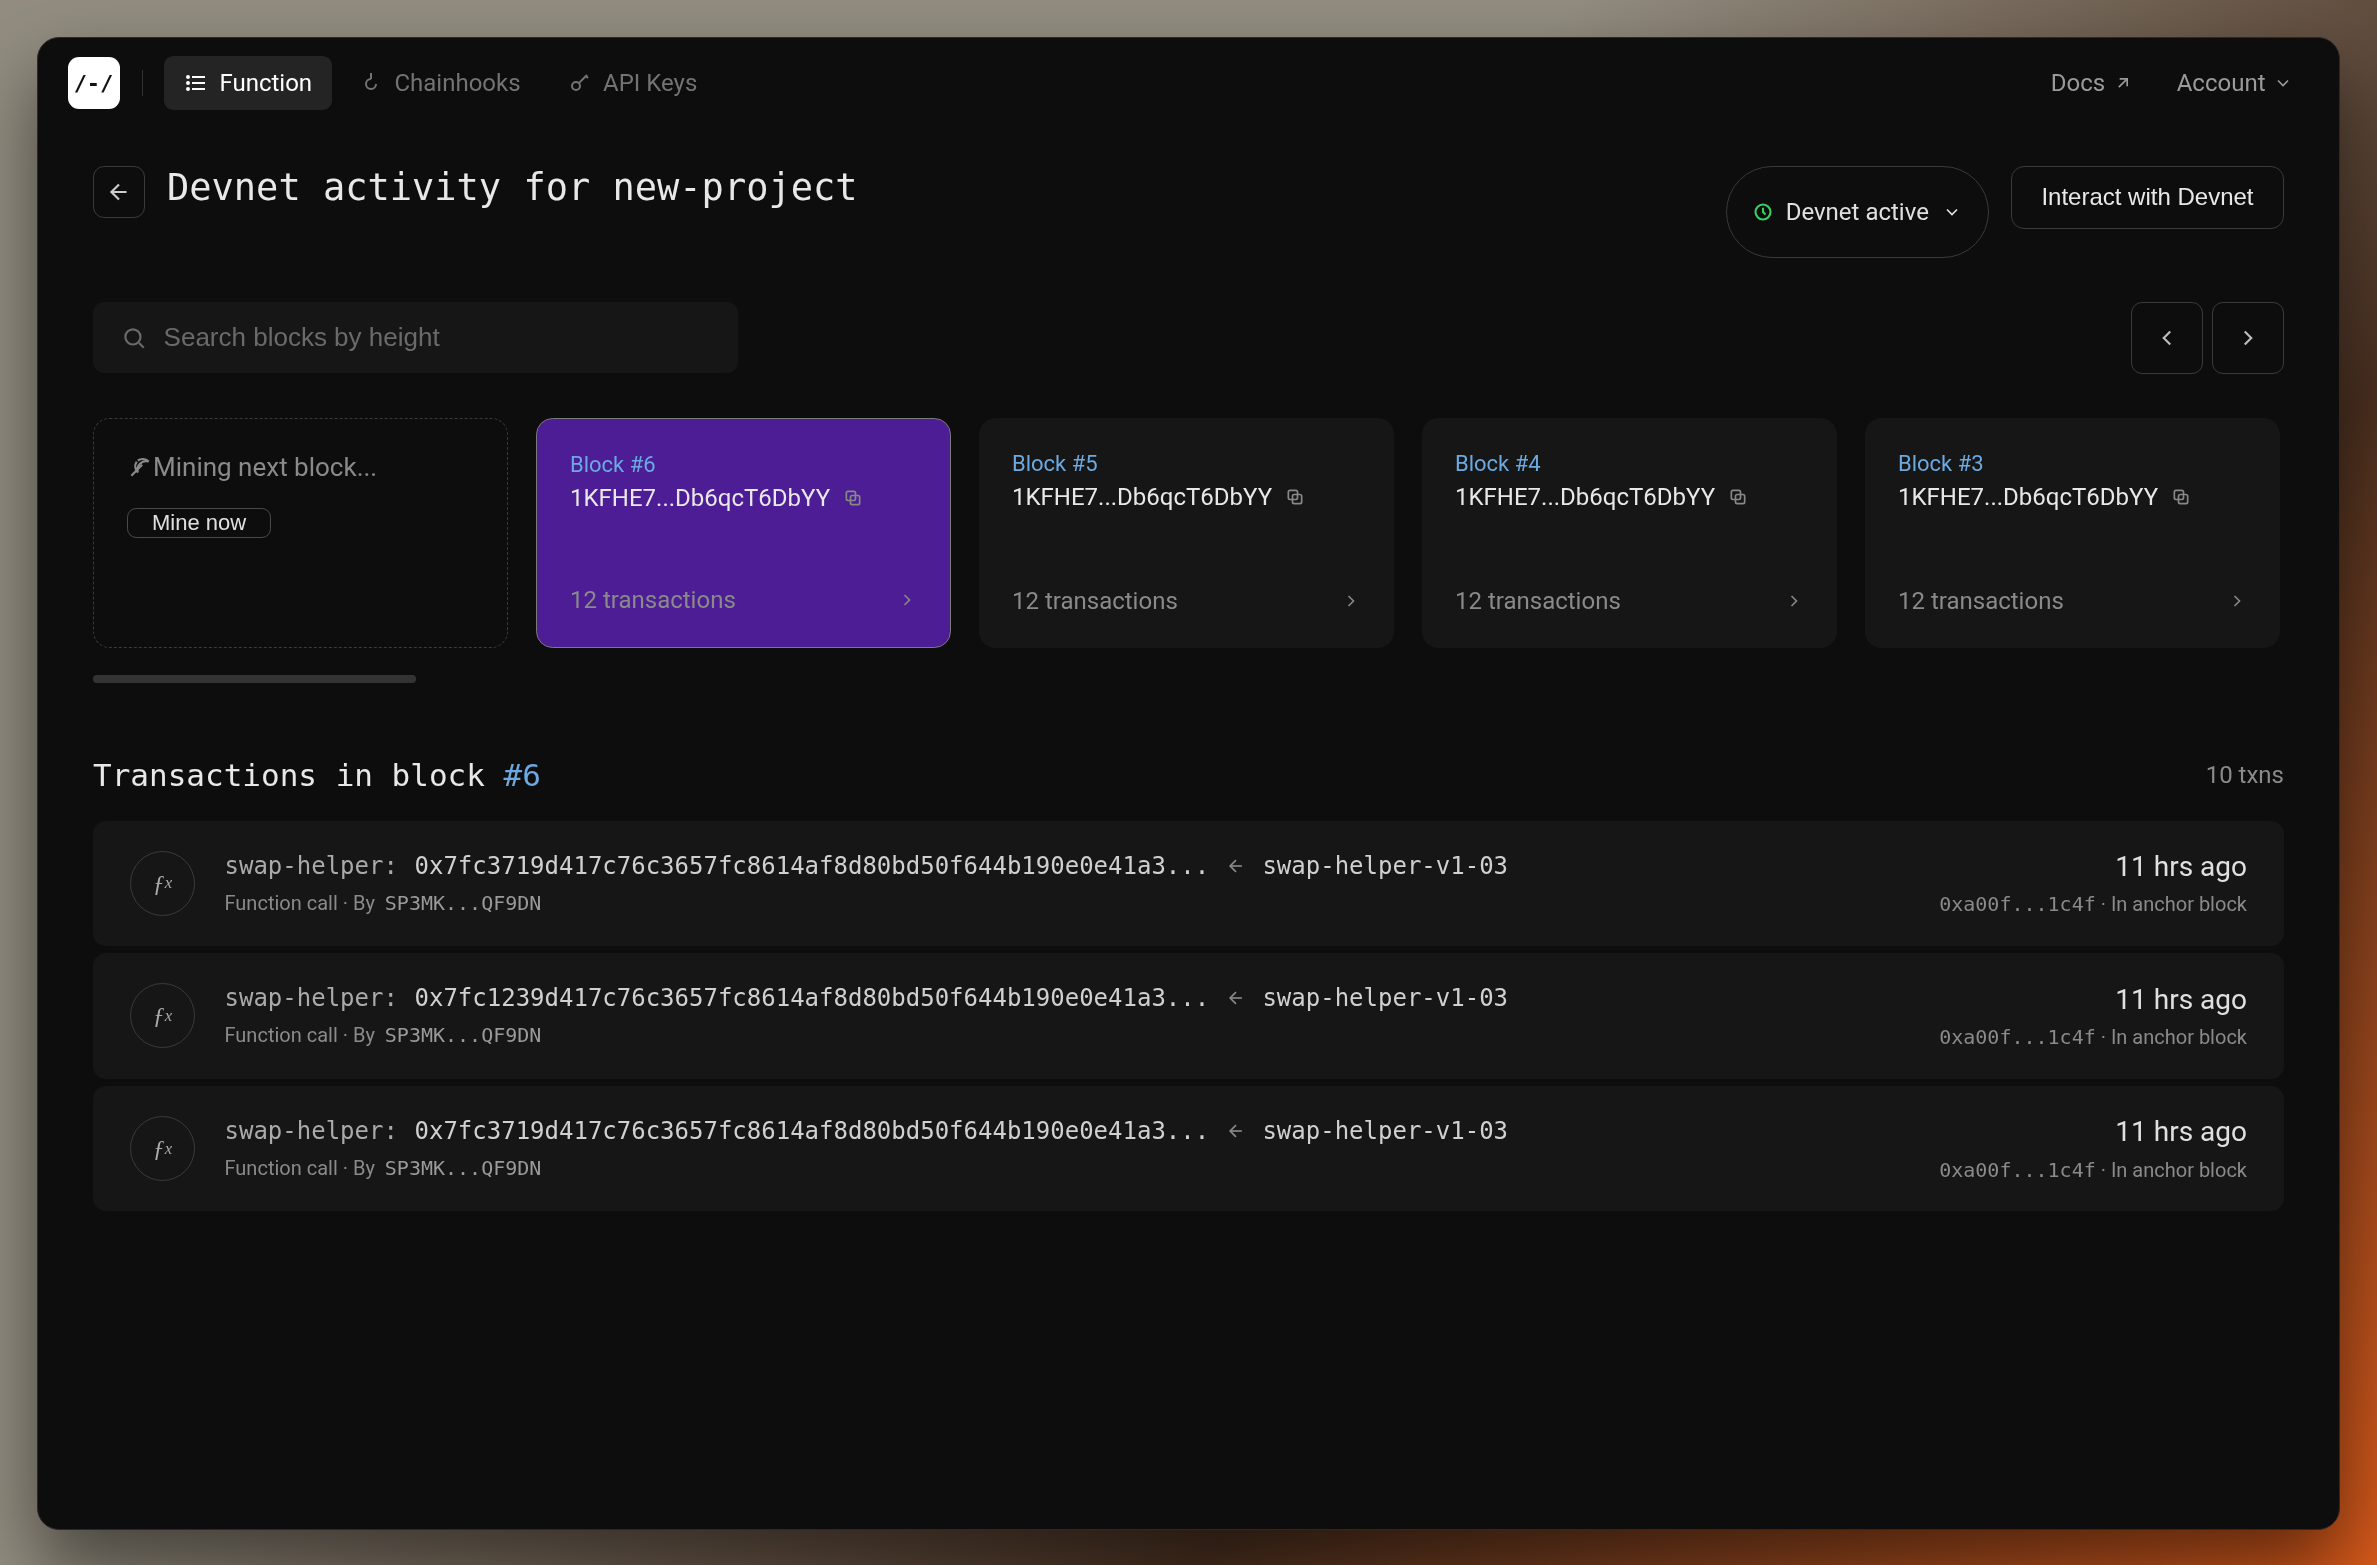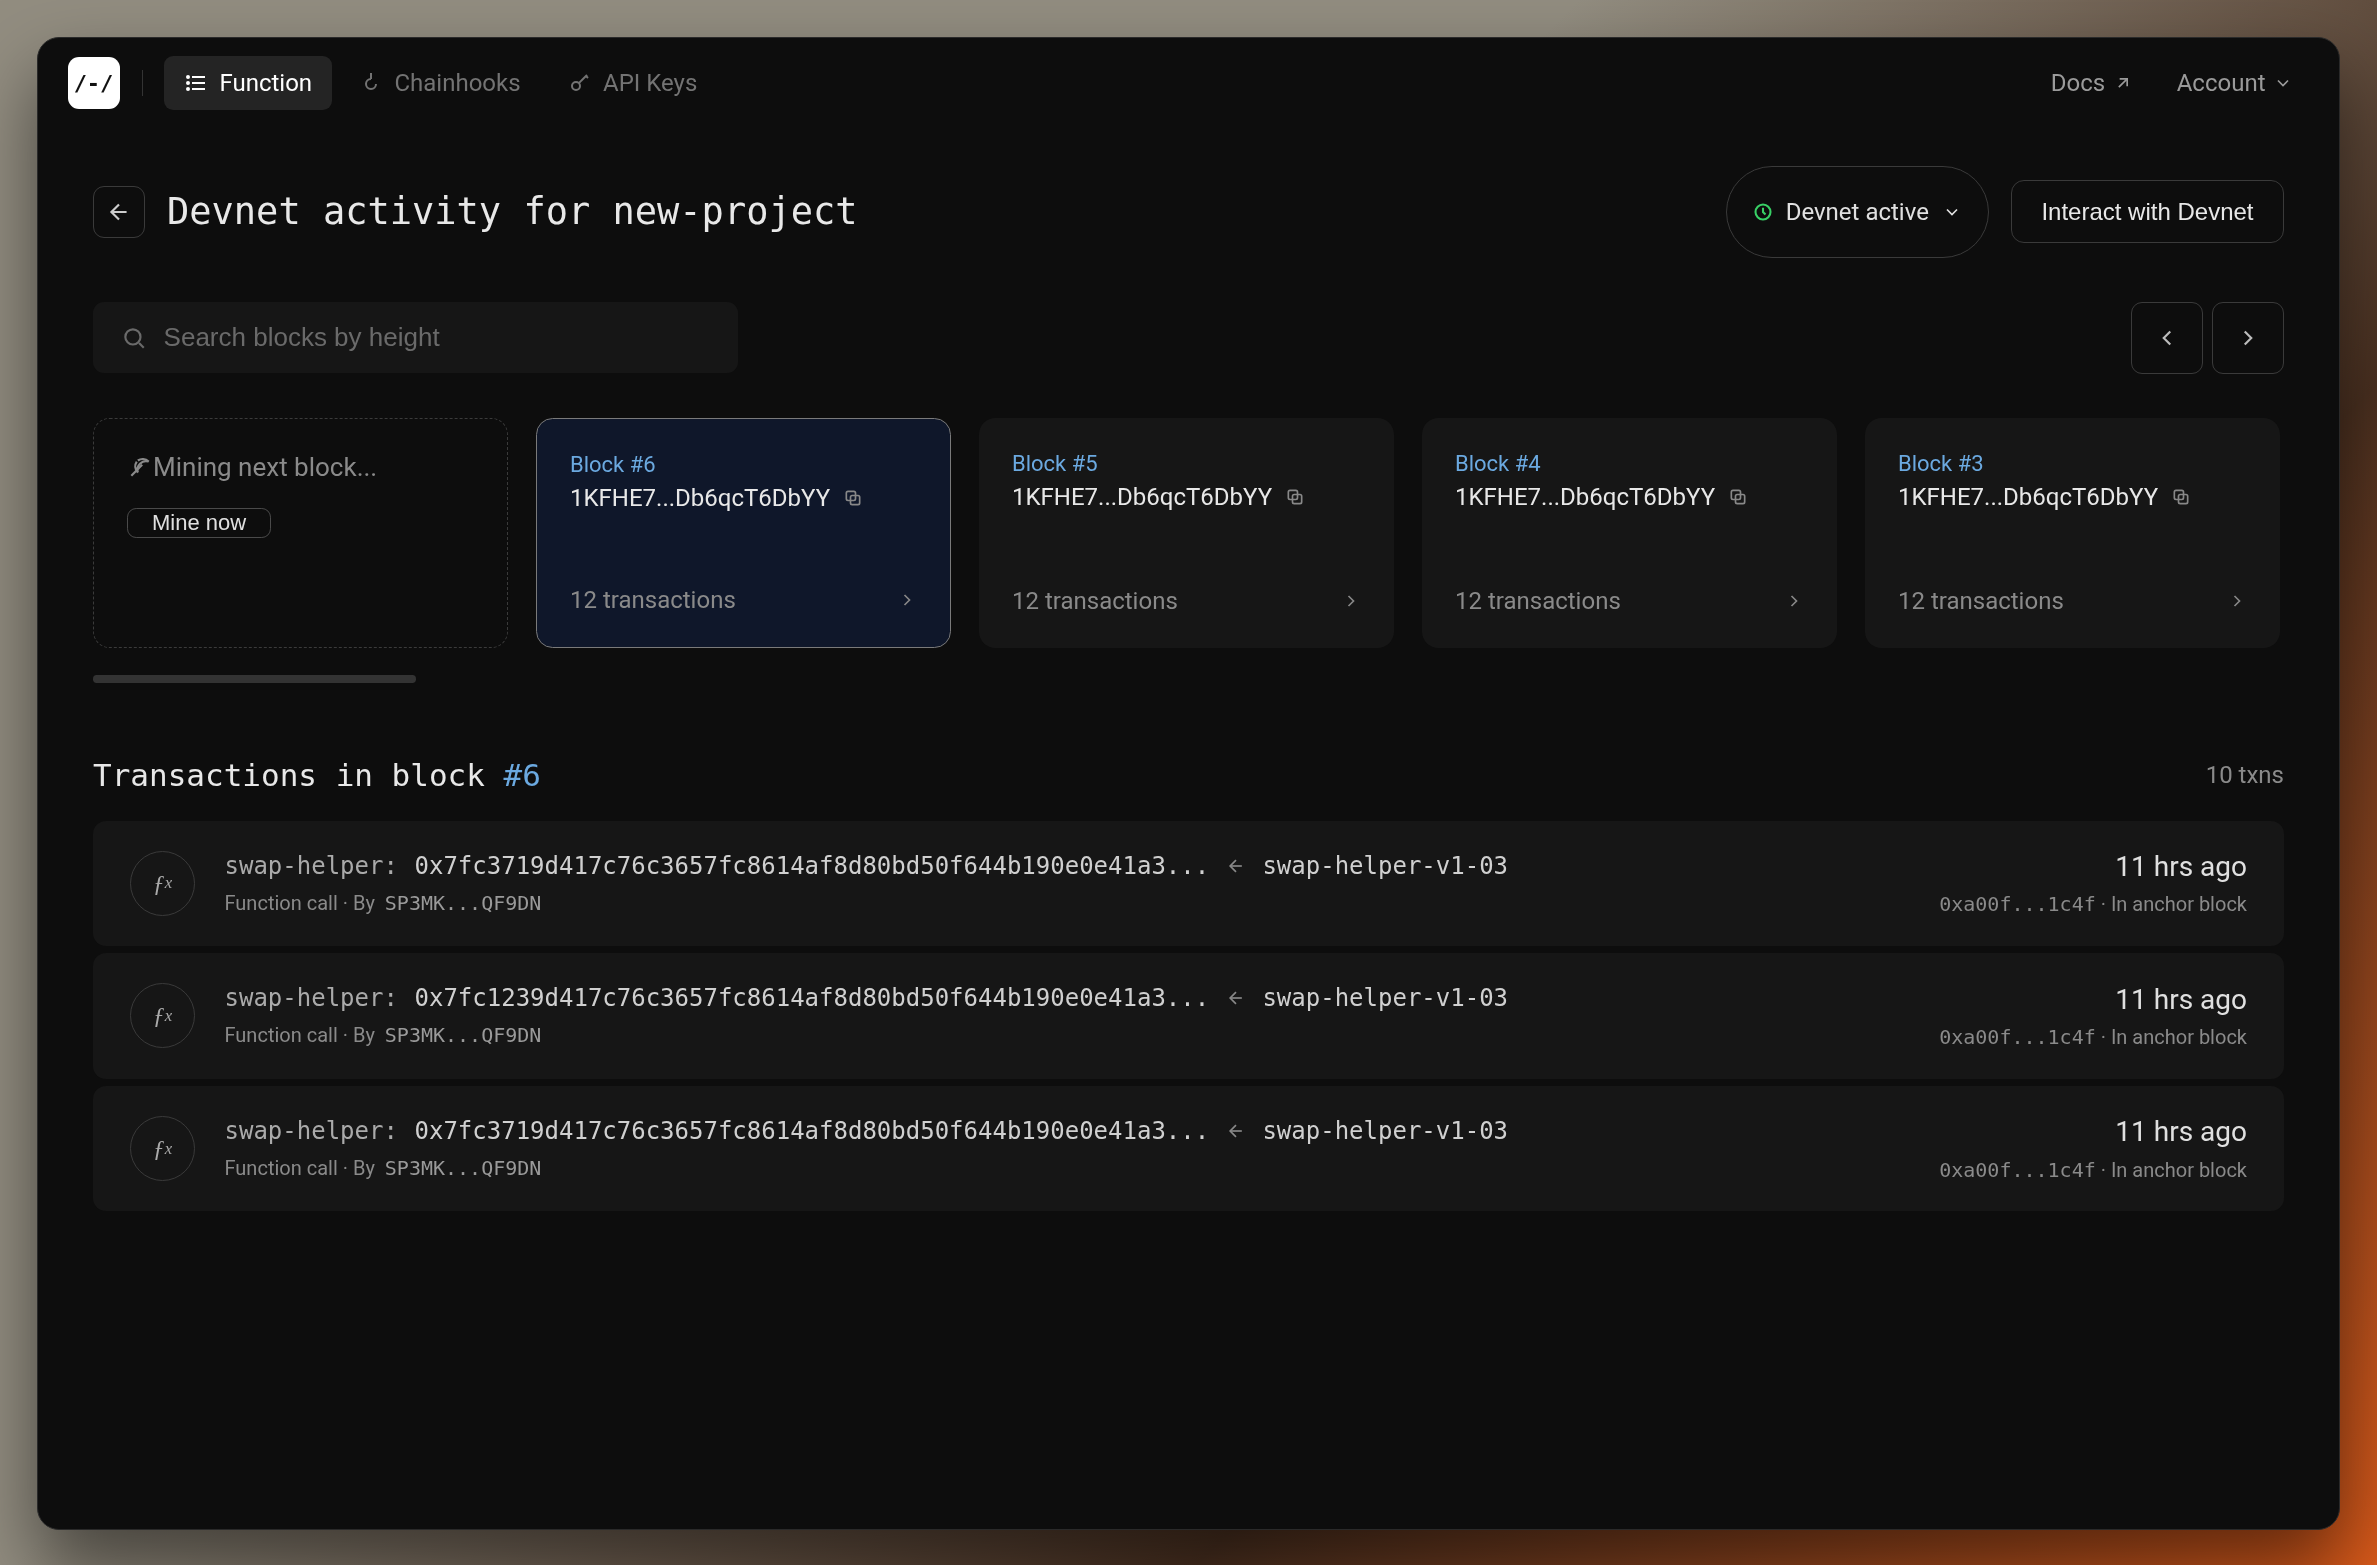--- a/index.html
+++ b/index.html
@@ -74,21 +74,21 @@
   color: #9a9a9a;
   font-size: 24px;
   padding: 9.2px 16.6px;
   cursor: pointer;
 }
 .content {
   padding: 37px 55px;
 }
 .page-header {
   display: flex;
-  align-items: center;
+  align-items: flex-start;
   gap: 22px;
   margin-bottom: 44px;
 }
 .back-btn {
   width: 52px;
   height: 52px;
   border: 0.9px solid #3a3a3a;
   border-radius: 11px;
   display: flex;
   align-items: center;
@@ -200,21 +200,21 @@
   height: 230px;
   background: #161616;
   border-radius: 16.6px;
   padding: 33px;
   display: flex;
   flex-direction: column;
   justify-content: space-between;
   cursor: pointer;
 }
 .block-card.selected {
-  background: #0f172a;
+  background: #4c1d95;
   border: 1.8px solid #7a7a7a;
 }
 .block-label {
   color: #6ba9e0;
   font-size: 22px;
   margin-bottom: 7.4px;
 }
 .block-addr {
   display: flex;
   align-items: center;

